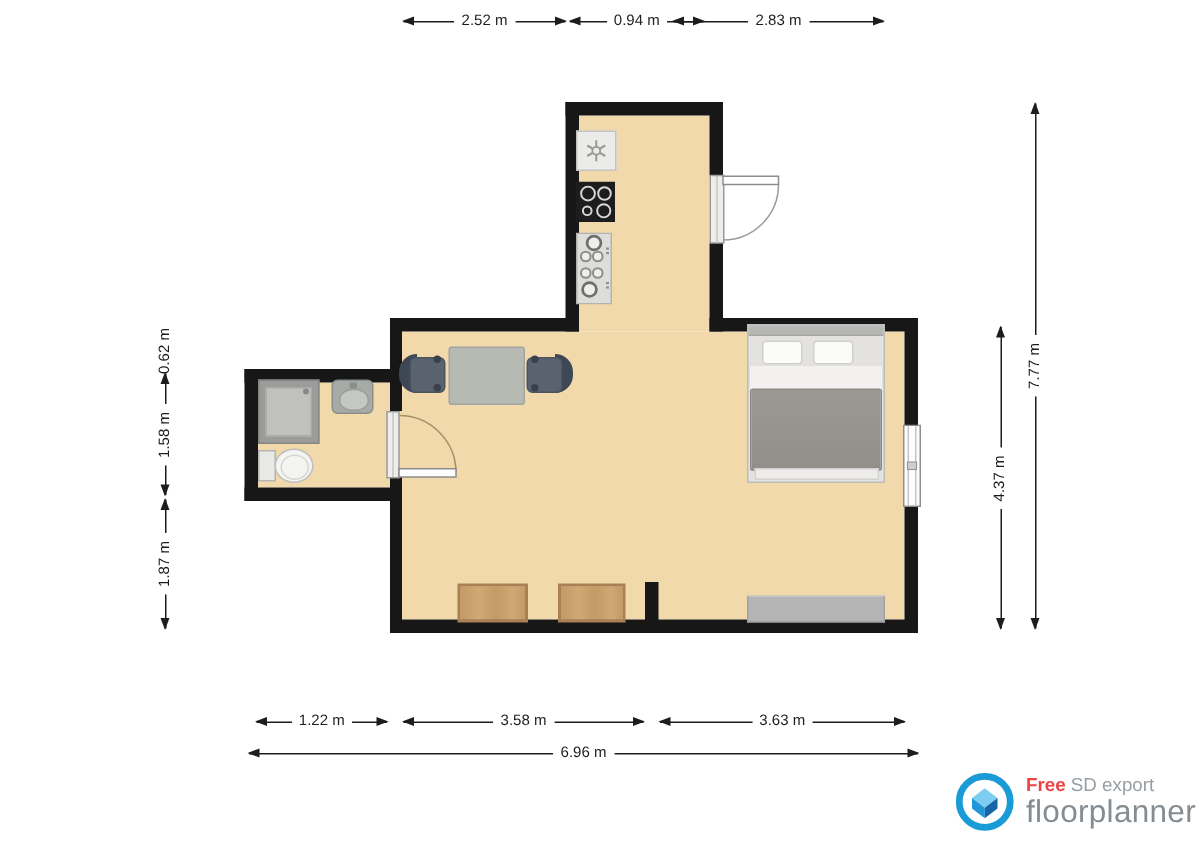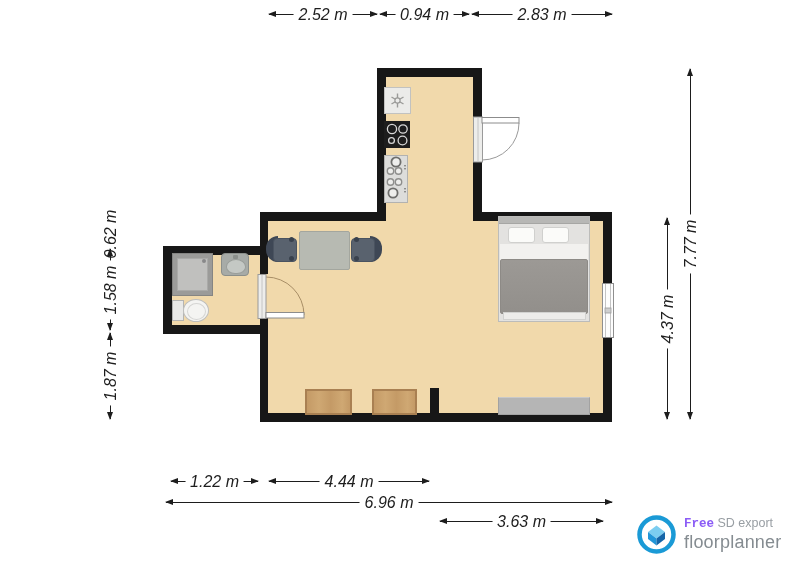--- a/index.html
+++ b/index.html
@@ -12,21 +12,21 @@
   
   .dim{position:absolute;}
   .dim .ln-h{position:absolute;left:1px;right:1px;top:50%;border-top:1px solid var(--dim,#1d1d1d);}
   .dim .ln-v{position:absolute;top:1px;bottom:1px;left:50%;border-left:1px solid var(--dim,#1d1d1d);}
   .arr{position:absolute;width:0;height:0;}
   .arr.w{left:0;top:50%;margin-top:-3px;border-top:3px solid transparent;border-bottom:3px solid transparent;border-right:8px solid var(--dim,#1d1d1d);}
   .arr.e{right:0;top:50%;margin-top:-3px;border-top:3px solid transparent;border-bottom:3px solid transparent;border-left:8px solid var(--dim,#1d1d1d);}
   .arr.n{top:0;left:50%;margin-left:-3px;border-left:3px solid transparent;border-right:3px solid transparent;border-bottom:8px solid var(--dim,#1d1d1d);}
   .arr.s{bottom:0;left:50%;margin-left:-3px;border-left:3px solid transparent;border-right:3px solid transparent;border-top:8px solid var(--dim,#1d1d1d);}
   .dim .lbl{position:absolute;left:50%;top:50%;transform:translate(-50%,-50%);
-            background:#fff;font-size:16px;line-height:11px;padding:1px 5px;white-space:nowrap;font-style:italic;}
+            background:#fff;font-size:10px;line-height:11px;padding:1px 5px;white-space:nowrap;}
   .dim .lbl.vert{writing-mode:vertical-rl;transform:translate(-50%,-50%) rotate(180deg);padding:5px 1px;}
   
   .dishwasher{position:absolute;left:384px;top:87px;width:25px;height:25px;background:#ebebe9;border:1px solid #c2c2c0;display:flex;align-items:center;justify-content:center;}
   .table{position:absolute;left:299px;top:231px;width:49px;height:37px;background:var(--table,#b7bab2);border:1px solid #a3a69e;border-radius:2px;}
   .chair{position:absolute;width:31px;height:26px;}
   .chair .back{position:absolute;top:0;width:12px;height:26px;background:var(--chair-back,#3e4755);}
   .chair.left .back{left:0;border-radius:13px 0 0 13px;}
   .chair.right .back{right:0;border-radius:0 13px 13px 0;}
   .chair .seat{position:absolute;top:2px;width:22px;height:22px;background:var(--chair,#59626e);border:1px solid #4a5360;border-radius:4px;}
   .chair.left .seat{left:7px;} .chair.right .seat{right:7px;}
@@ -46,42 +46,42 @@
   .basin{position:absolute;left:221px;top:253px;width:28px;height:23px;background:#a7aba7;border:1px solid #8b8f8b;border-radius:4px;box-sizing:border-box;}
   .basin .bowl{position:absolute;left:4px;top:5px;width:18px;height:13px;background:#c4c8c4;border:1px solid #9a9e9a;border-radius:50% 50% 45% 45%;}
   .basin .tap{position:absolute;left:11px;top:1px;width:5px;height:4px;background:#8b8f8b;border-radius:1px;}
   .toilet{position:absolute;left:172px;top:299px;width:38px;height:23px;}
   .toilet .tank{position:absolute;left:0;top:1px;width:12px;height:21px;background:#e9e9e7;border:1px solid #b4b4b2;box-sizing:border-box;}
   .toilet .bowl{position:absolute;left:11px;top:0;width:26px;height:23px;background:#f4f4f2;border:1px solid #bebebc;border-radius:50%;box-sizing:border-box;}
   .toilet .seat{position:absolute;left:15px;top:4px;width:17px;height:15px;border:1px solid #d5d5d3;border-radius:50%;}
   
   .logo{position:absolute;left:636px;top:514px;display:flex;align-items:center;gap:7px;}
   .logo-text .line1{font-size:12.5px;line-height:13px;color:#989ea3;}
-  .logo-text .line1 b{color:#8b5cf6;font-weight:bold;font-family:Liberation Mono, monospace;}
-  .logo-text .brand{font-size:18px;line-height:21px;color:var(--brand-gray,#858c91);letter-spacing:0.2px;margin-top:1px;}
+  .logo-text .line1 b{color:#ef4444;font-weight:bold;}
+  .logo-text .brand{font-size:21px;line-height:21px;color:var(--brand-gray,#858c91);letter-spacing:0.2px;margin-top:1px;}
   svg{display:block;}
 </style>
 </head>
 <body>
 
 <div class="canvas">
 
   <div class="dim" style="left:268px;top:9px;width:110px;height:10px;">
     <span class="ln-h"></span>
     <span class="arr w"></span>
     <span class="arr e"></span>
     <span class="lbl">2.52 m</span>
   </div>
   <div class="dim" style="left:379px;top:9px;width:91px;height:10px;">
     <span class="ln-h"></span>
     <span class="arr w"></span>
     <span class="arr e"></span>
     <span class="lbl">0.94 m</span>
   </div>
-  <div class="dim" style="left:471px;top:9px;width:142px;height:10px;">
+  <div class="dim" style="left:448px;top:9px;width:142px;height:10px;">
     <span class="ln-h"></span>
     <span class="arr w"></span>
     <span class="arr e"></span>
     <span class="lbl">2.83 m</span>
   </div>
 
   <div class="dim" style="left:105px;top:219px;width:10px;height:29px;">
     <span class="ln-v"></span>
     <span class="arr n"></span>
     <span class="arr s"></span>
@@ -116,23 +116,23 @@
   <div class="dim" style="left:170px;top:476px;width:89px;height:10px;">
     <span class="ln-h"></span>
     <span class="arr w"></span>
     <span class="arr e"></span>
     <span class="lbl">1.22 m</span>
   </div>
   <div class="dim" style="left:268px;top:476px;width:162px;height:10px;">
     <span class="ln-h"></span>
     <span class="arr w"></span>
     <span class="arr e"></span>
-    <span class="lbl">4.44 m</span>
-  </div>
-  <div class="dim" style="left:439px;top:476px;width:165px;height:10px;margin-top:40px;">
+    <span class="lbl">3.58 m</span>
+  </div>
+  <div class="dim" style="left:439px;top:476px;width:165px;height:10px;">
     <span class="ln-h"></span>
     <span class="arr w"></span>
     <span class="arr e"></span>
     <span class="lbl">3.63 m</span>
   </div>
   <div class="dim" style="left:165px;top:497px;width:448px;height:10px;">
     <span class="ln-h"></span>
     <span class="arr w"></span>
     <span class="arr e"></span>
     <span class="lbl">6.96 m</span>

